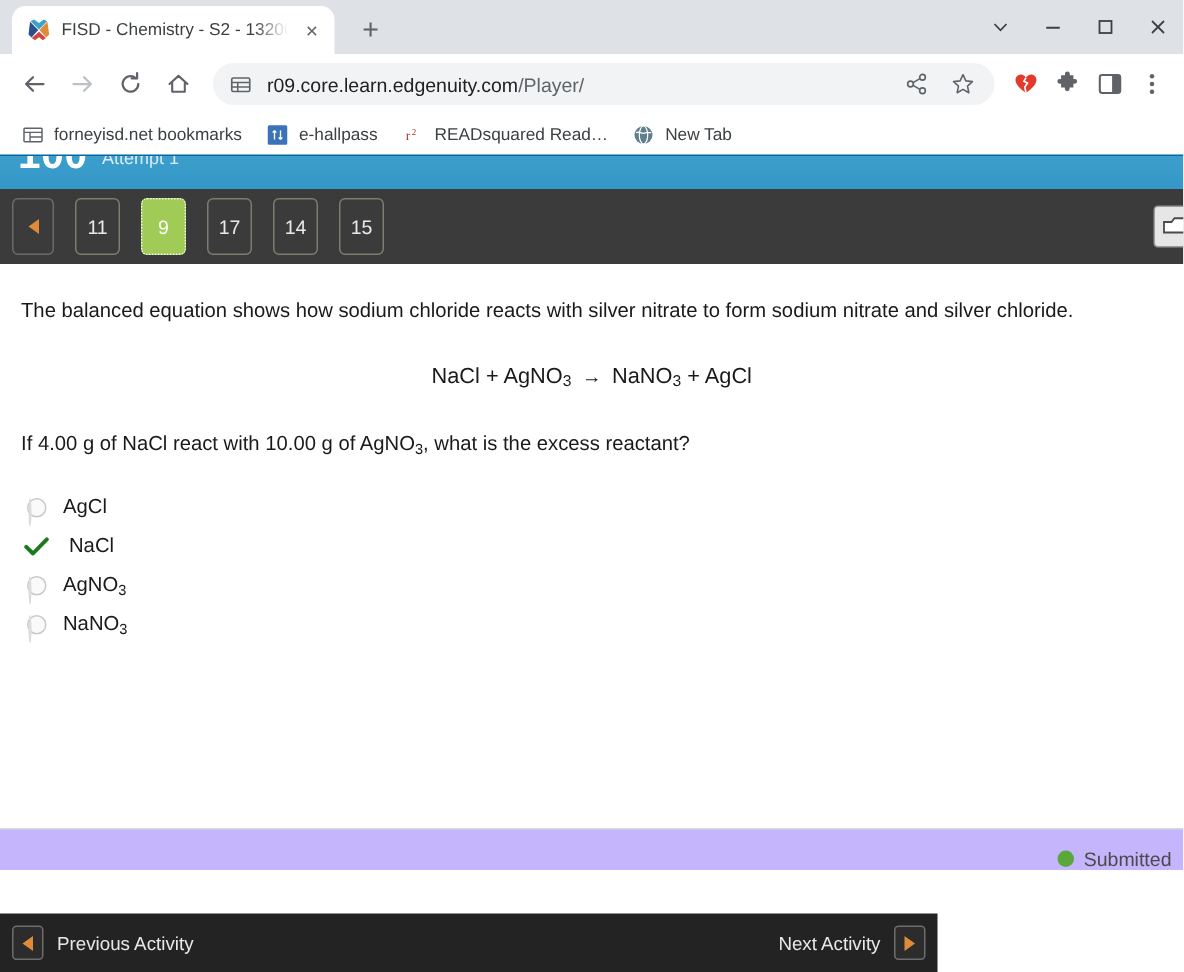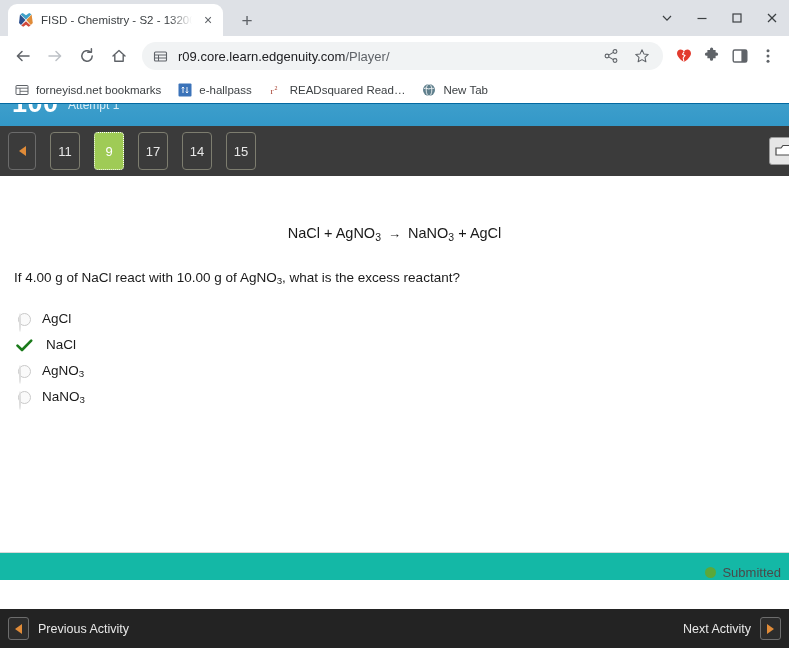--- a/index.html
+++ b/index.html
@@ -282,21 +282,21 @@
     padding-left: 5px;
   }
   .choice.correct .choice-label { padding-left: 7px; }
 
   
   .page-foot {
     position: absolute;
     left: 0; bottom: 0;
     width: 789px;
     height: 28px;
-    background: #14b8a6;
+    background: #c4b5fd;
     border-top: 1px solid #d9d9d9;
     overflow: hidden;
   }
   .submitted {
     position: absolute;
     right: 8px;
     top: 12px;
     display: flex;
     align-items: center;
     gap: 6px;
@@ -306,21 +306,21 @@
   .submit-dot {
     width: 11px; height: 11px;
     border-radius: 50%;
     background: #5ba83a;
   }
 
   
   .activity-bar {
     position: absolute;
     left: 0; bottom: 0;
-    width: 789px;
+    width: 625px;
     height: 39px;
     background: #232323;
     display: flex;
     align-items: center;
     justify-content: space-between;
     padding: 0 8px;
   }
   .act-group { display: flex; align-items: center; gap: 9px; }
   .act-label { font-size: 12.5px; color: #e8e8e8; }
   .act-arrow {
@@ -533,20 +533,21 @@
       <div class="pg-btn num">15</div>
 
       <div class="pg-right">
         <svg width="20" height="18" viewBox="0 0 20 18">
           <path d="M3 13 L3 6 L8 6 L10 3.5 L17 3.5 L17 13 Z" stroke="#4a4a4a" stroke-width="1.2" fill="#ffffff"></path>
         </svg>
       </div>
     </div>
 
     <div class="qbody">
+      <div class="stem">The balanced equation shows how sodium chloride reacts with silver nitrate to form sodium nitrate and silver chloride.</div>
 
       <div class="equation">
         <span>NaCl</span>
         <span>+</span>
         <span><span>AgNO</span><sub>3</sub></span>
         <span class="arrow">→</span>
         <span><span>NaNO</span><sub>3</sub></span>
         <span>+</span>
         <span>AgCl</span>
       </div>

